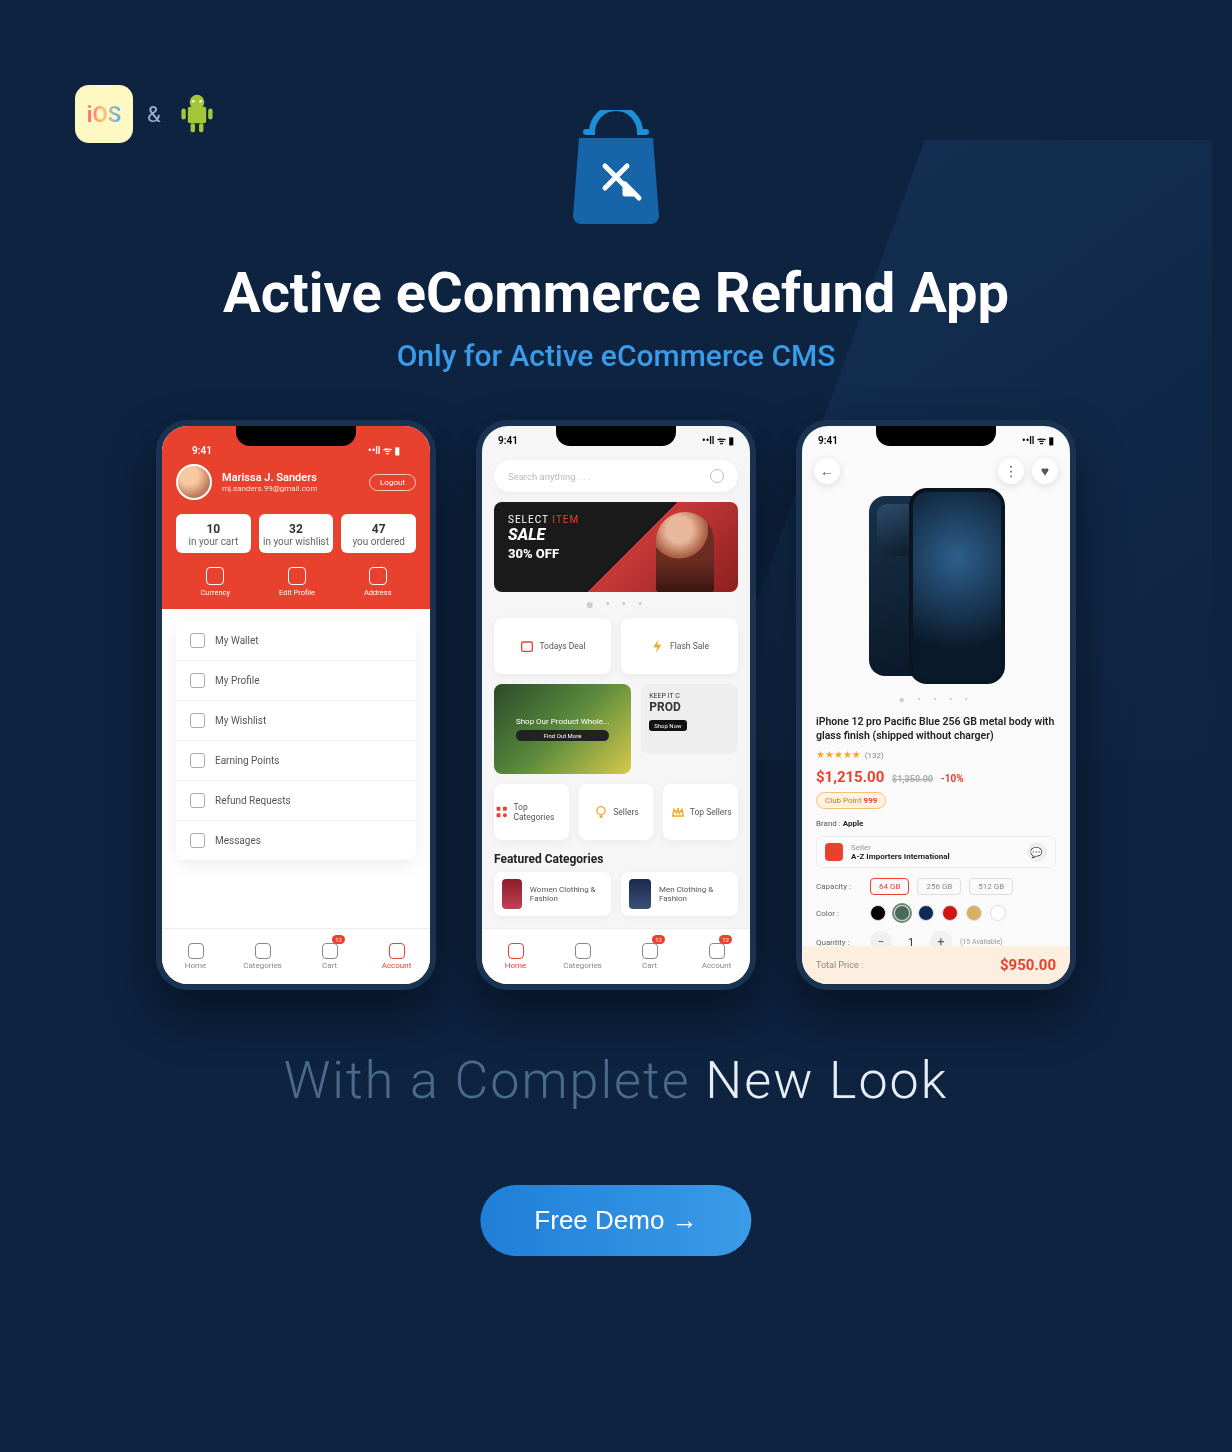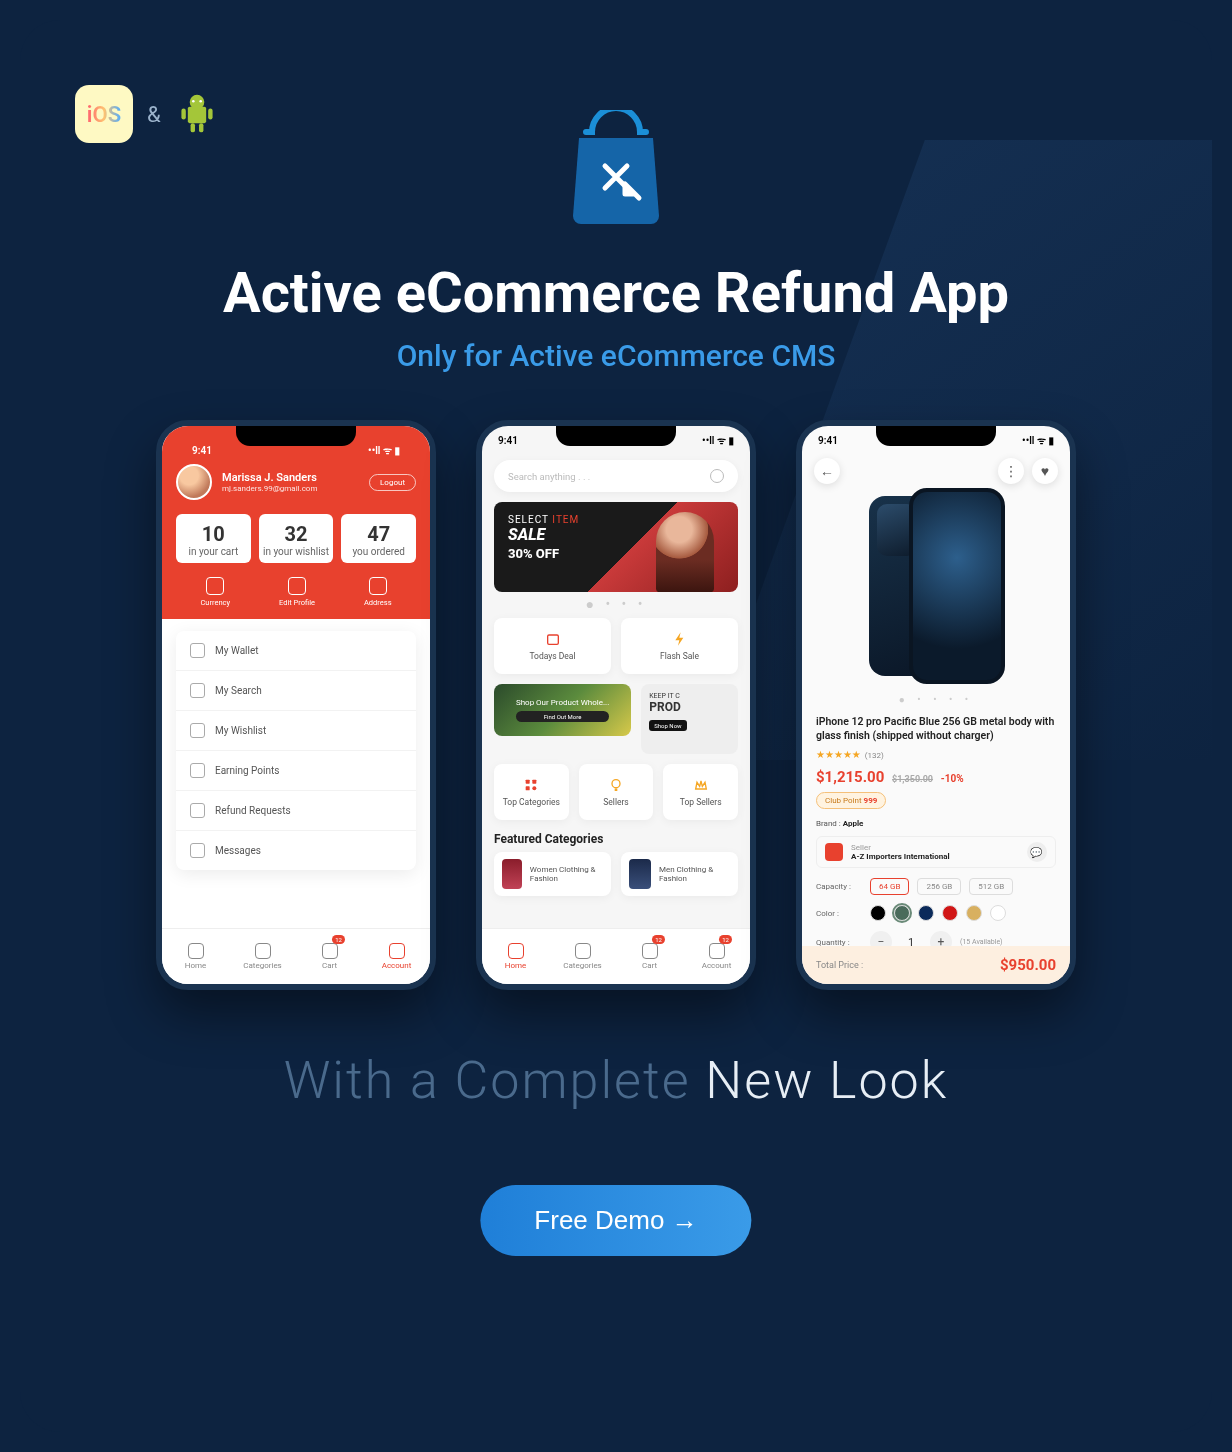--- a/index.html
+++ b/index.html
@@ -30,21 +30,21 @@
 .tab-badge { position: absolute; top: 6px; right: 18px; background: #e8412e; color: #fff; font-size: 6px; padding: 1px 3px; border-radius: 6px; }
 
 .p1-top { background: #e8412e; color: #fff; padding: 10px 14px 0; }
 .p1-user { display: flex; align-items: center; gap: 10px; }
 .avatar { width: 36px; height: 36px; border-radius: 50%; background: radial-gradient(circle at 35% 30%, #f8c8a0 30%, #c0795a 70%); border: 2px solid #fff; }
 .p1-user .name { font-size: 11px; font-weight: 600; }
 .p1-user .email { font-size: 8px; opacity: .85; }
 .logout { margin-left: auto; border: 1px solid rgba(255,255,255,.7); border-radius: 10px; padding: 3px 10px; font-size: 8px; }
 .p1-stats { display: flex; gap: 8px; margin-top: 14px; }
 .stat { flex: 1; background: #fff; color: #333; border-radius: 6px; text-align: center; padding: 8px 0 6px; }
-.stat b { font-size: 20px; display: block; }
+.stat b { font-size: 12px; display: block; }
 .stat span { font-size: 10px; color: #666; }
 .p1-actions { display: flex; justify-content: space-around; margin-top: 14px; padding-bottom: 12px; }
 .p1-actions div { text-align: center; font-size: 7.5px; }
 .p1-actions .aic { width: 18px; height: 18px; border: 1.5px solid #fff; border-radius: 4px; margin: 0 auto 3px; }
 .p1-menu { margin: 12px 14px; background: #fff; border-radius: 8px; box-shadow: 0 4px 18px rgba(0,0,0,.08); }
 .p1-menu div { display: flex; align-items: center; gap: 10px; padding: 12px 14px; color: #555; font-size: 10px; border-bottom: 1px solid #f2f2f2; }
 .p1-menu div:last-child { border: 0; }
 .mic { width: 15px; height: 15px; border: 1.5px solid #aaa; border-radius: 3px; }
 .p1 .tabbar > div:last-child { color: #e8412e; }
 
@@ -52,24 +52,24 @@
 .p2-search { margin: 6px 12px 10px; background: #fff; border-radius: 20px; height: 32px; display: flex; align-items: center; padding: 0 14px; color: #bbb; font-size: 9.5px; box-shadow: 0 2px 8px rgba(0,0,0,.05); }
 .p2-search::after { content: ""; margin-left: auto; width: 12px; height: 12px; border: 1.5px solid #bbb; border-radius: 50%; }
 .p2-banner { margin: 0 12px; height: 90px; border-radius: 8px; background: linear-gradient(135deg,#1a1a1a 0%, #1a1a1a 55%, #c93a3a 55%, #8d1f1f 100%); color: #fff; padding: 12px 14px; position: relative; }
 .p2-banner .sel { font-size: 10px; letter-spacing: 1px; }
 .p2-banner .sel span { color: #e8412e; }
 .p2-banner .sale { font-size: 16px; font-weight: 800; font-style: italic; }
 .p2-banner .off { font-size: 13px; font-weight: 800; margin-top: 2px; }
 .model { position: absolute; right: 24px; bottom: 0; width: 58px; height: 80px; background: radial-gradient(circle at 40% 22%, #e9b79b 18%, #a65a3f 40%, transparent 41%), linear-gradient(180deg,#6b2c22 60%, #3c150f 100%); border-radius: 30px 30px 4px 4px; }
 .dots { text-align: center; font-size: 14px; letter-spacing: 4px; color: #ccc; margin: 4px 0 6px; }
 .tile-row { display: flex; gap: 10px; margin: 0 12px; }
-.tile { flex: 1; background: #fff; border-radius: 8px; height: 56px; display: flex; flex-direction: column; align-items: center; justify-content: center; gap: 4px; font-size: 8.5px; color: #555; box-shadow: 0 2px 10px rgba(0,0,0,.05); }
+.tile { flex: 1; background: #fff; border-radius: 8px; height: 56px; display: flex; flex-direction: row; align-items: center; justify-content: center; gap: 4px; font-size: 8.5px; color: #555; box-shadow: 0 2px 10px rgba(0,0,0,.05); }
 .tile .tic { width: 16px; height: 16px; }
 .p2-strip { display: flex; gap: 10px; margin: 10px 12px 0; }
-.strip-a { flex: 1.5; height: 52px; border-radius: 8px; background: linear-gradient(135deg,#2b4a2b,#5b8b3d,#d7c94a); display: flex; align-items: center; justify-content: center; color: #fff; font-size: 8px; text-align: center; padding: 0 8px; }
+.strip-a { flex: 1.5; height: 90px; border-radius: 8px; background: linear-gradient(135deg,#2b4a2b,#5b8b3d,#d7c94a); display: flex; align-items: center; justify-content: center; color: #fff; font-size: 8px; text-align: center; padding: 0 8px; }
 .strip-a .pill { background: #222; padding: 2px 6px; border-radius: 8px; margin-top: 4px; font-size: 6px; }
 .strip-b { flex: 1; height: 70px; border-radius: 8px; background: #eee; color: #333; padding: 8px; font-size: 7px; }
 .strip-b b { font-size: 12px; display: block; }
 .strip-b .shop { background: #111; color: #fff; font-size: 6px; padding: 2px 5px; border-radius: 3px; display: inline-block; margin-top: 6px; }
 .p2-section { margin: 12px 12px 6px; font-size: 12px; font-weight: 700; color: #222; }
 .cat-row { display: flex; gap: 10px; margin: 0 12px; }
 .cat { flex: 1; background: #fff; border-radius: 8px; height: 44px; display: flex; align-items: center; gap: 8px; padding: 0 8px; font-size: 8px; color: #555; box-shadow: 0 2px 10px rgba(0,0,0,.05); }
 .cat .cimg { width: 26px; height: 30px; border-radius: 4px; }
 .p2 .tabbar > div:first-child { color: #e8412e; }
 
@@ -180,21 +180,21 @@
           <div><div class="aic"></div><span>Address</span></div>
         </div>
       </div>
       <div class="p1-menu">
         <div>
               <span class="mic"></span>
               <span>My Wallet</span>
             </div>
         <div>
               <span class="mic"></span>
-              <span>My Search</span>
+              <span>My Profile</span>
             </div>
         <div>
               <span class="mic"></span>
               <span>My Wishlist</span>
             </div>
         <div>
               <span class="mic"></span>
               <span>Earning Points</span>
             </div>
         <div>

